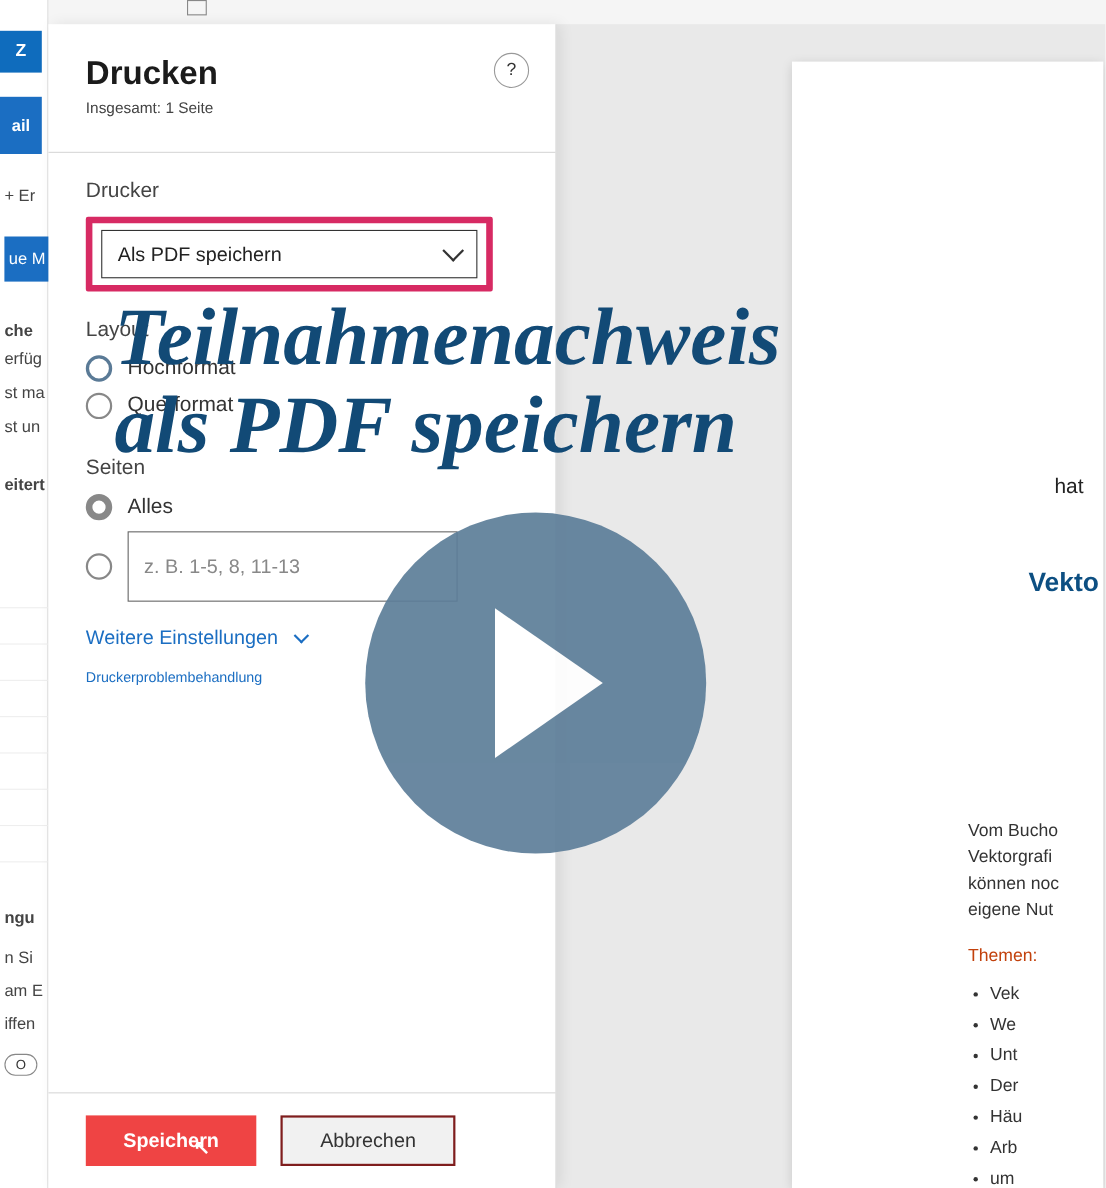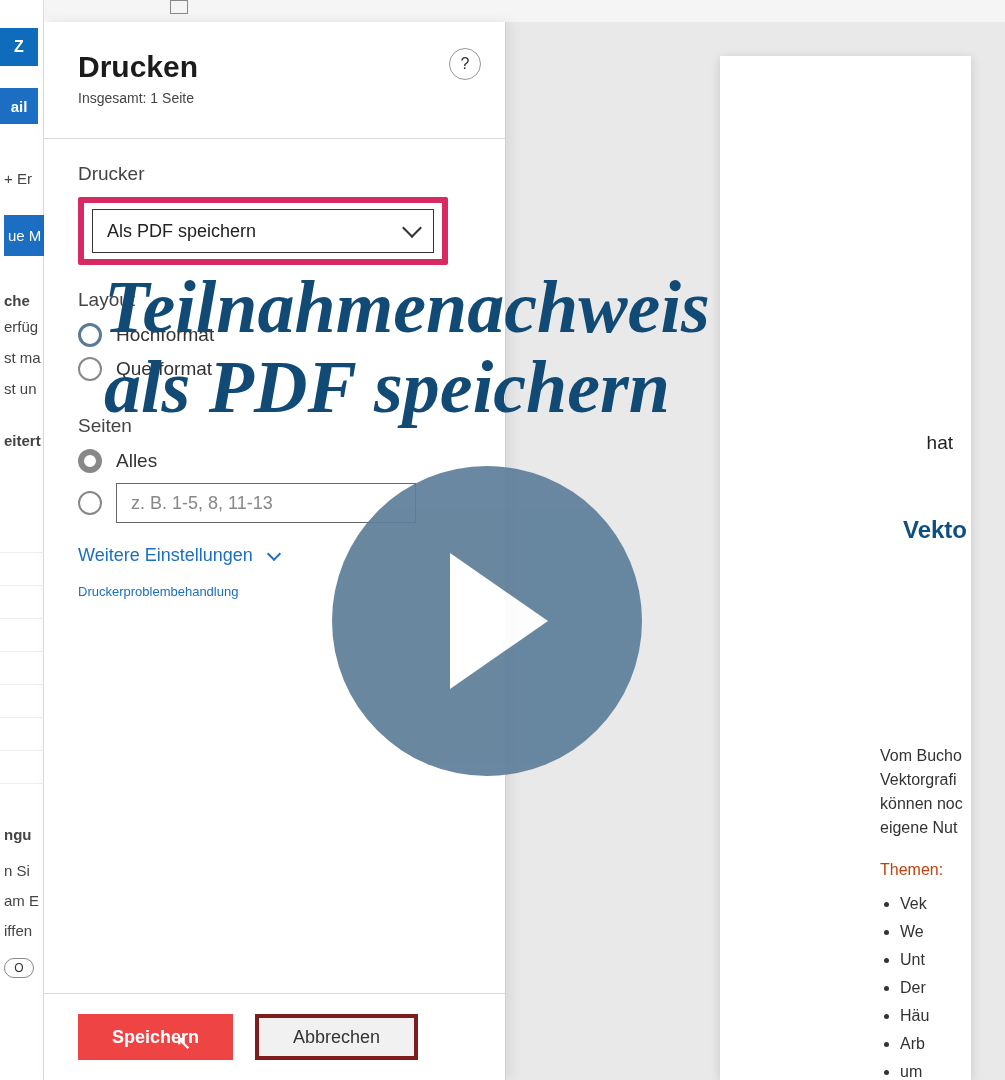--- a/index.html
+++ b/index.html
@@ -11,21 +11,21 @@
     position: absolute; left: 0; top: 0; width: 44px; height: 1080px;
     background: #fff; border-right: 1px solid #ddd; font-size: 14px;
     color: #333;
   }
   .logo-box {
     position: absolute; left: 0; top: 28px; width: 38px; height: 38px;
     background: #0f6cbd; color: #fff; display:flex; align-items:center; justify-content:center;
     font-weight: bold; font-size: 16px;
   }
   .tab-mail {
-    position: absolute; left: 0; top: 88px; width: 38px; height: 36px;
+    position: absolute; left: 0; top: 88px; width: 38px; height: 52px;
     background: #1b6ec2; color: #fff; display:flex; align-items:center; justify-content:center;
     font-size: 15px; font-weight: 600;
   }
   .left-item { position: absolute; left: 4px; font-size: 15px; color: #444; white-space: nowrap; }
   .left-item.er { top: 170px; }
   .left-item.nm { top: 215px; color:#fff; background:#1b6ec2; padding:12px 4px; }
   .left-item.che { top: 292px; font-weight:600; }
   .left-item.erf { top: 318px; }
   .left-item.stm { top: 349px; }
   .left-item.stu { top: 380px; }
@@ -71,44 +71,44 @@
   .radio-row { display: flex; align-items: center; gap: 14px; margin: 10px 0; }
   .radio {
     width: 24px; height: 24px; border: 2px solid #888; border-radius: 50%;
     display:flex; align-items:center; justify-content:center;
   }
   .radio.selected { border: 3px solid #5a7a96; }
   .radio.thick { border-width: 6px; }
   .radio-label { font-size: 19px; color: #333; }
 
   .page-input {
-    flex: 1; height: 40px; border: 1px solid #666; padding: 0 14px; font-size: 18px; color: #888;
+    flex: 1; height: 64px; border: 1px solid #666; padding: 0 14px; font-size: 18px; color: #888;
     display:flex; align-items:center; background:#fff; max-width: 300px;
   }
 
   .link-row { font-size: 18px; color: #1b6ec2; margin-top: 22px; display:flex; align-items:center; gap:16px; }
   .link-row .chev-s { width:10px; height:10px; border-right:2px solid #1b6ec2; border-bottom:2px solid #1b6ec2; transform: rotate(45deg); margin-top:-4px;}
   .link-plain { font-size: 13px; color: #1b6ec2; margin-top: 18px; }
 
   .button-bar {
     position: absolute; bottom: 0; left: 0; right: 0;
     border-top: 1px solid #d8d8d8; padding: 20px 34px;
     display: flex; gap: 22px;
   }
-  .btn { height: 46px; padding: 0 34px; font-size: 18px; display:flex; align-items:center; justify-content:center; border:4px solid #7f1d1d; background:#f1f1f1; color:#333; position:relative;}
+  .btn { height: 46px; padding: 0 34px; font-size: 18px; display:flex; align-items:center; justify-content:center; border:2px solid #7f1d1d; background:#f1f1f1; color:#333; position:relative;}
   .btn.primary { background: #ef4444; color: #fff; border: none; font-weight:600; }
   .cursor { position:absolute; bottom:6px; left:98px; font-size:18px; }
 
   
   .preview-bg {
     position: absolute; left: 506px; top: 22px; right: 0; bottom: 0;
     background: #e9e9e9;
   }
   .preview-page {
-    position: absolute; left: 720px; top: 56px; width: 251px; height: 1024px;
+    position: absolute; left: 720px; top: 56px; width: 283px; height: 1024px;
     background: #fff; box-shadow: 0 2px 10px rgba(0,0,0,0.15);
     padding: 340px 0 0 160px; font-size: 16px; color: #333;
   }
   .pv-hat { position:absolute; top: 376px; right: 18px; font-size:19px; color:#222; }
   .pv-title { position:absolute; top: 460px; right: 4px; font-size:24px; font-weight:700; color:#0d4f82; }
   .pv-body { position:absolute; top: 688px; left: 160px; right: 6px; font-size:16px; color:#333; line-height:1.5;}
   .pv-themen { color:#c2410c; margin-top:18px; }
   .pv-ul { margin-top:10px; padding-left: 20px; }
   .pv-ul li { margin: 4px 0; }
 

